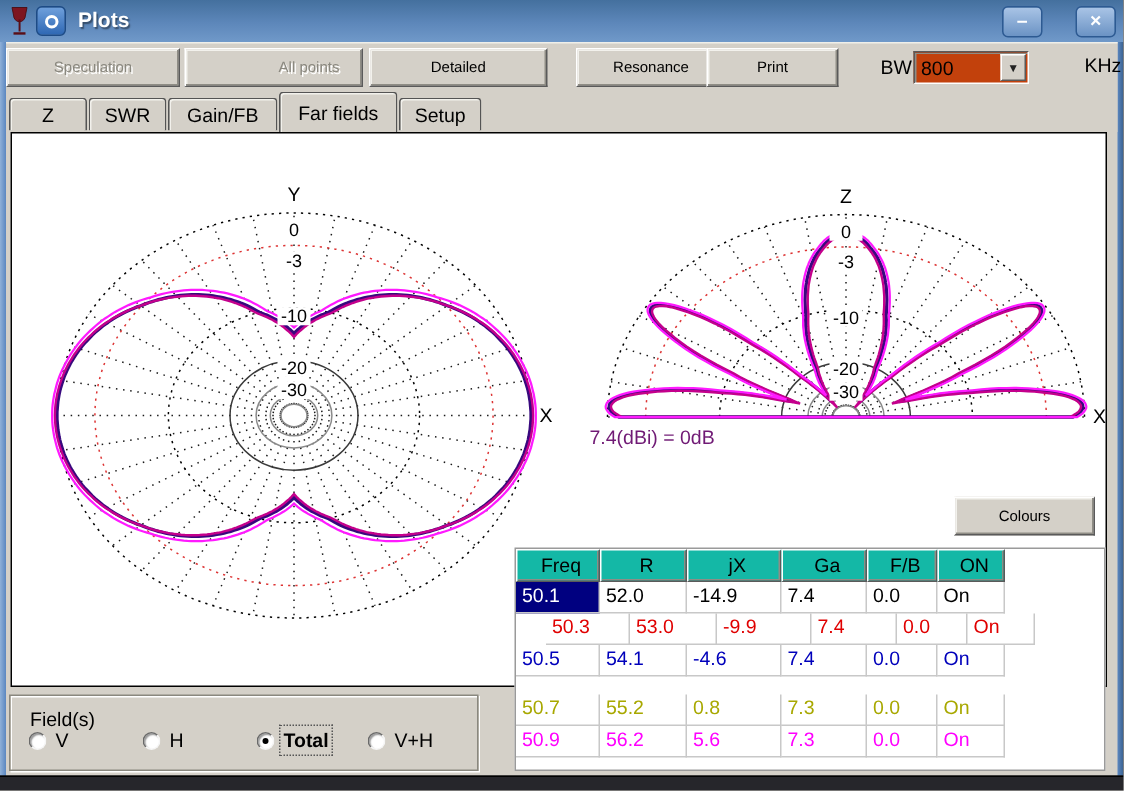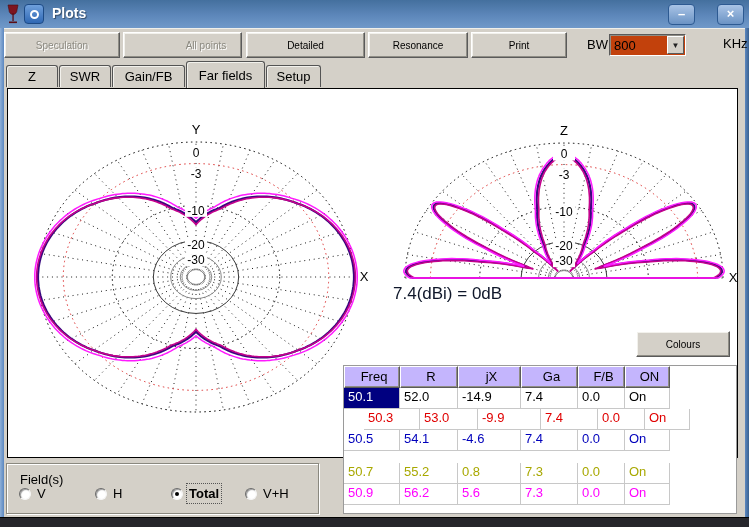--- a/index.html
+++ b/index.html
@@ -58,32 +58,32 @@
   .tab.sel{top:1px;height:27px;z-index:3;background:#d4d0c8;}
 
   
   #plotpanel{position:absolute;left:7px;top:88px;width:731px;height:370px;background:#fff;
     border:1px solid #000;}
   svg text{font-family:"Liberation Sans",sans-serif;}
   .spoke{stroke:#1a1a1a;stroke-width:1;stroke-dasharray:1 3.8;fill:none;}
   .ring{fill:none;stroke-width:1;}
   .rlab{font-size:12px;fill:#000;text-anchor:middle;}
   .axlab{font-size:13px;fill:#000;text-anchor:middle;}
-  #caption{position:absolute;left:393px;top:284px;font-size:17px;color:#0f172a;}
+  #caption{position:absolute;left:393px;top:284px;font-size:13px;color:#701a75;}
 
   #coloursbtn{left:636px;top:331px;width:94px;position:absolute;}
 
   
   #ftable{position:absolute;left:343px;top:365px;width:394px;height:149px;background:#fff;
     border:1px solid #9a9a9a;}
   .trow{display:flex;height:21px;}
   .thead{height:22px;}
   .td{font-size:13px;padding:1px 0 0 4px;border-right:1px solid #c8c8c8;border-bottom:1px solid #c8c8c8;
     overflow:hidden;white-space:nowrap;}
-  .th{background:#c4b5fd;color:#000;text-align:center;padding-top:2px;
+  .th{background:#14b8a6;color:#000;text-align:center;padding-top:2px;
     border:1px solid;border-color:#ffffff #5a5a5a #5a5a5a #ffffff;
     box-shadow:inset -1px -1px 0 #8f8d85;}
   .c0{width:56px;} .c1{width:58px;} .c2{width:63px;} .c3{width:57px;} .c4{width:47px;} .c5{width:45px;}
   .cell-sel{background:#000080;color:#fff !important;}
 
   
   #fieldbox{position:absolute;left:6px;top:463px;width:313px;height:51px;
     border:1px solid #8a887f;box-shadow:1px 1px 0 #ffffff, inset 1px 1px 0 #ffffff;}
   #fieldlegend{position:absolute;left:10px;top:-8px;background:#d4d0c8;padding:0 3px;font-size:13px;margin-top:16px;}
   .radio-item{position:absolute;top:22px;display:flex;align-items:center;gap:6px;font-size:13px;}
@@ -112,22 +112,22 @@
     <div id="closebtn" class="capbtn">×</div>
   </div>
 
   <div class="edgeL"></div>
   <div class="edgeR"></div>
 
   <div id="toolbar">
     <div class="btn disabled" style="left:0px;width:116px;">Speculation</div>
     <div class="btn disabled" style="left:119px;width:119px;padding-left:47px;">All points</div>
     <div class="btn" style="left:242px;width:119px;">Detailed</div>
-    <div class="btn" style="left:364px;width:100px;">Resonance</div>
-    <div class="btn" style="left:467px;width:96px;">Print</div>
+    <div class="btn" style="left:380px;width:100px;">Resonance</div>
+    <div class="btn" style="left:467px;width:88px;">Print</div>
     <div id="bwlabel">BW</div>
     <div id="combo">
       <div class="val">800</div>
       <div id="comboarrow">▼</div>
     </div>
   </div>
   <div id="khzlabel">KHz</div>
 
   <div id="tabbar">
     <div class="tab" style="left:2px;width:52px;">Z</div>

